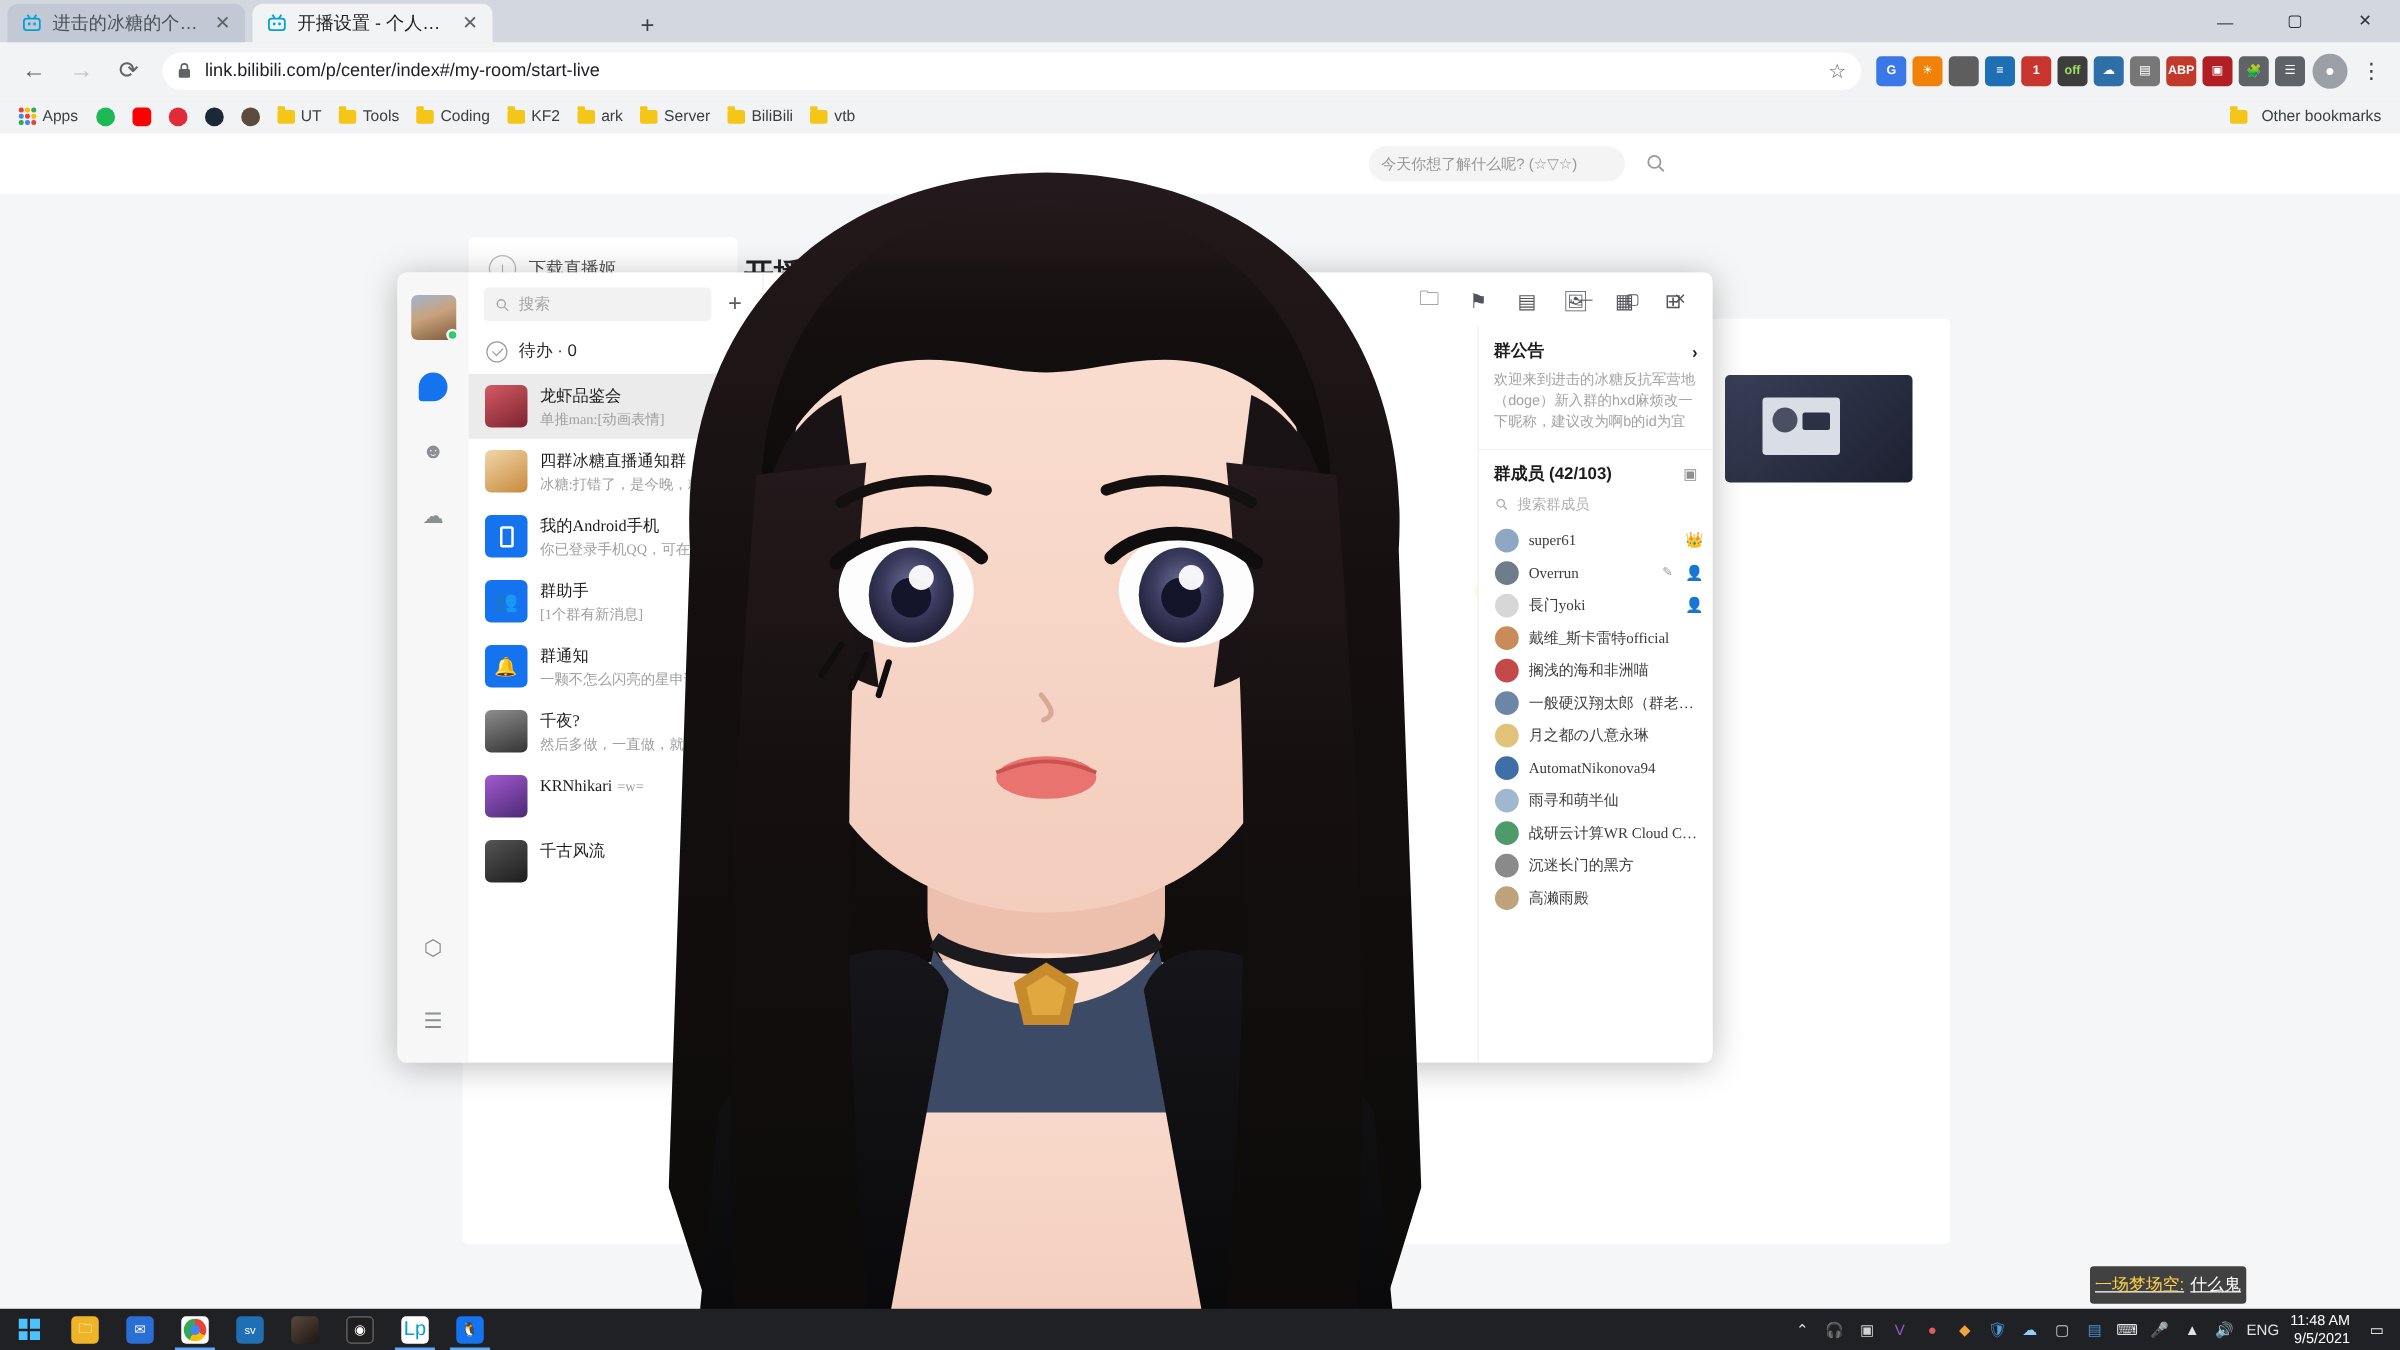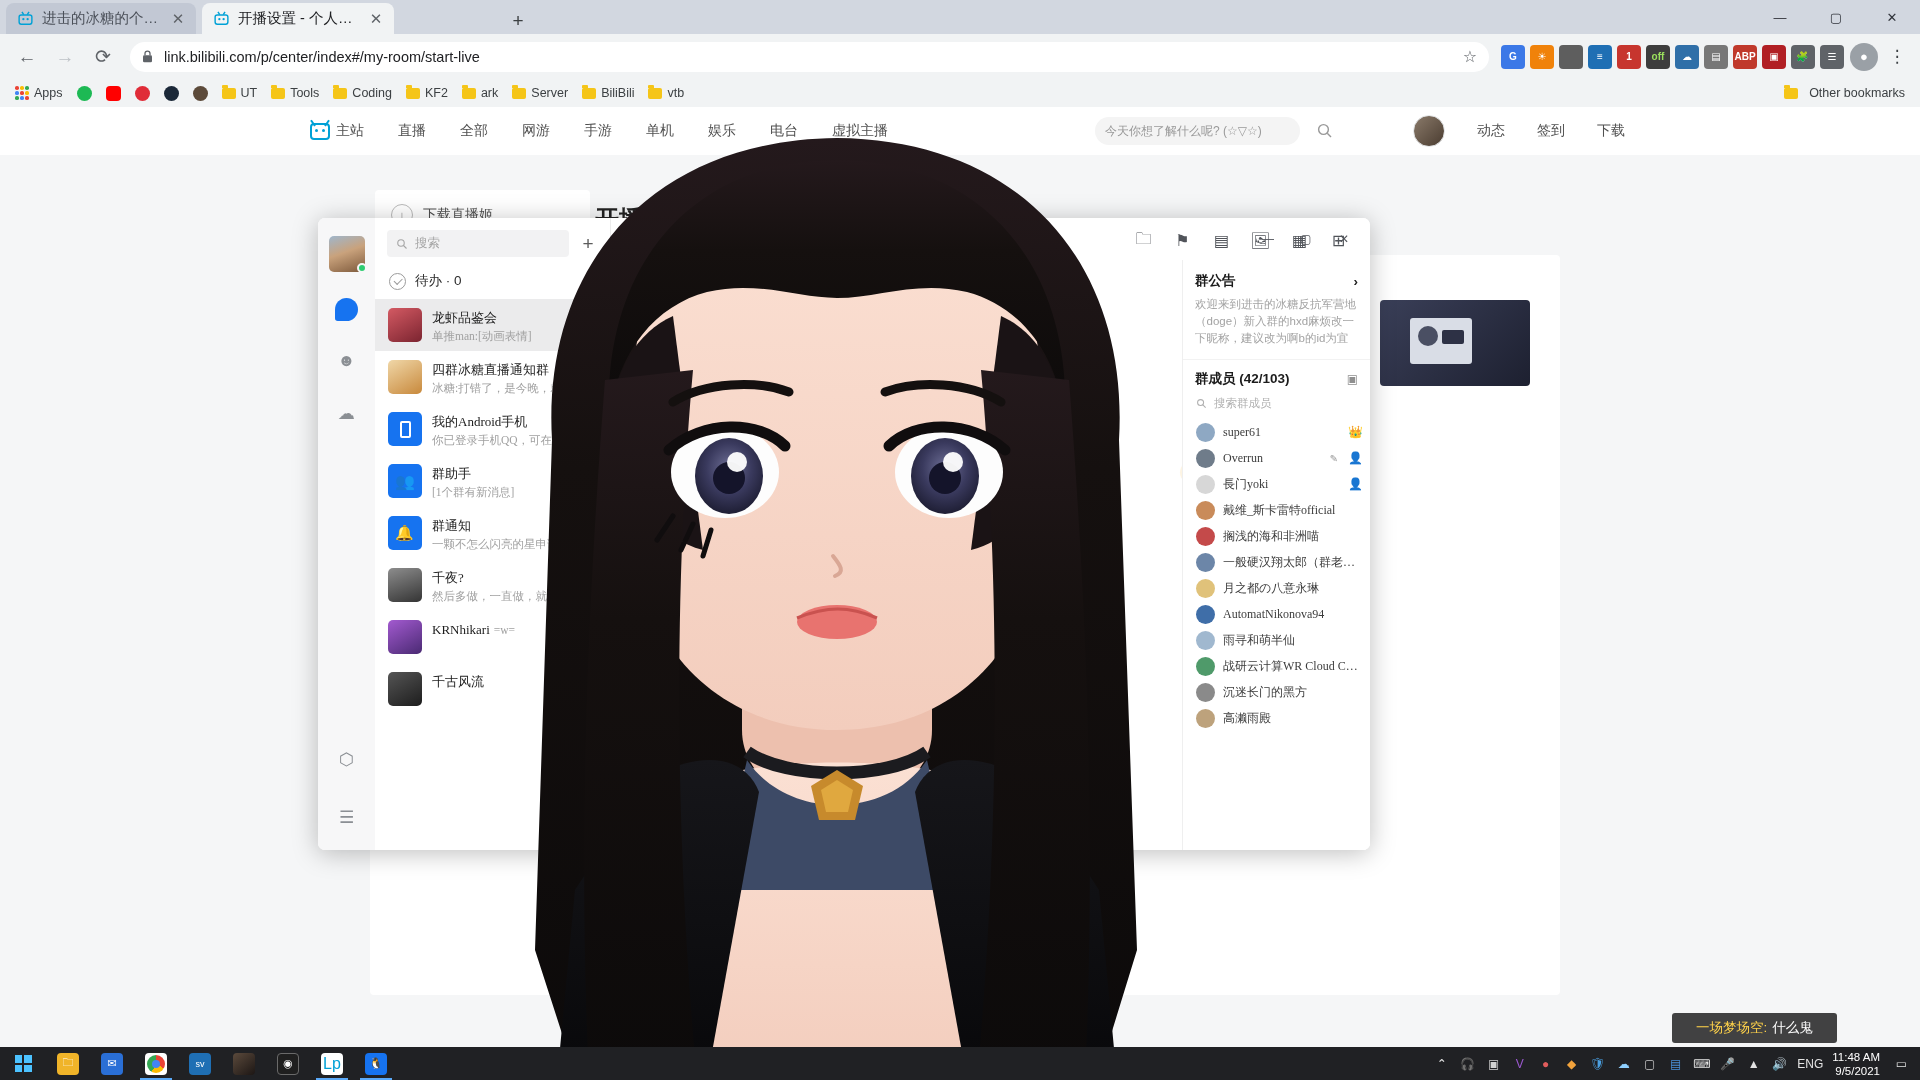--- a/index.html
+++ b/index.html
@@ -311,22 +311,22 @@
   .member-tag { flex: none; width: 12px; text-align: center; }
 
   
   .vtuber {
     position: absolute; left: 497px; top: 120px; width: 680px; height: 960px;
     pointer-events: none;
   }
   .sub-toast {
     position: absolute; left: 1672px; top: 1013px;
     background: rgba(20,20,20,.80); color: #fff;
-    font-size: 13.5px; padding: 6px 24px; border-radius: 3px;
-    display: flex; gap: 5px; white-space: nowrap;
+    font-size: 13.5px; padding: 6px 4px; border-radius: 3px;
+    display: flex; gap: 5px; white-space: nowrap; text-decoration: underline;
   }
   .sub-name { color: #ffd24a; }
 
   
   .taskbar {
     position: absolute; left: 0; bottom: 0; width: 1920px; height: 33px;
     background: #202124; display: flex; align-items: center;
   }
   .tb-start {
     width: 46px; height: 33px; display: flex; align-items: center; justify-content: center;
@@ -485,50 +485,27 @@
         <span>vtb</span>
       </div>
     <div class="bm bm-right">
       <span class="bm-folder" style="margin-right:6px"></span>
       <span>Other bookmarks</span>
     </div>
   </div>
 
   <div class="page">
     <div class="bili-nav">
-      <div class="bili-nav-left">
-        <span class="bili-nav-item">
-          <span class="bili-logo">
-              <i></i>
-              <i></i>
-            </span>
-          <span>主站</span>
-        </span>
-        <span class="bili-nav-item">直播</span>
-        <span class="bili-nav-item">全部</span>
-        <span class="bili-nav-item">网游</span>
-        <span class="bili-nav-item">手游</span>
-        <span class="bili-nav-item">单机</span>
-        <span class="bili-nav-item">娱乐</span>
-        <span class="bili-nav-item">电台</span>
-        <span class="bili-nav-item">虚拟主播</span>
-      </div>
       <div class="bili-search">
         <span>今天你想了解什么呢? (☆▽☆)</span>
       </div>
       <svg class="bili-search-ico" viewBox="0 0 24 24">
         <circle cx="10" cy="10" r="6.5" fill="none" stroke="#999" stroke-width="1.9"></circle>
         <line x1="15" y1="15" x2="20" y2="20" stroke="#999" stroke-width="1.9"></line>
       </svg>
-      <div class="bili-nav-right">
-        <span class="bili-avatar"></span>
-        <span>动态</span>
-        <span>签到</span>
-        <span>下载</span>
-      </div>
     </div>
 
     <div class="page-body">
       <div class="card-big"></div>
       <div class="card-left">
         <div class="card-left-inner">
           <span class="plus-circle">↓</span>
           <span>下载直播姬</span>
         </div>
       </div>

